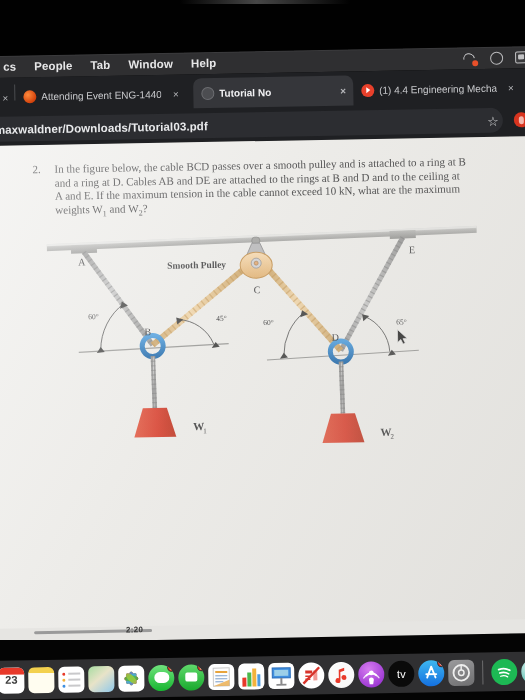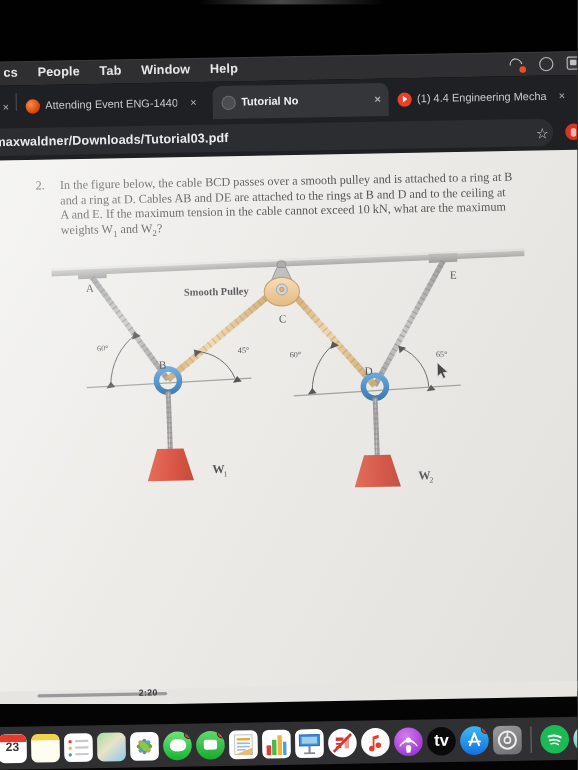--- a/index.html
+++ b/index.html
@@ -543,21 +543,21 @@
     <div class="dockicon d-podcast">
       <svg width="24" height="24" viewBox="0 0 24 24">
         <circle cx="12" cy="10.5" r="2.4" fill="#fff"></circle>
         <path d="M12 15 c1.6 0 2.6 1 2.4 2.6 l-.7 4.2 h-3.4 l-.7-4.2 C9.4 16 10.4 15 12 15z" fill="#fff"></path>
         <path d="M6.5 13.5 a6.6 6.6 0 0 1 11 0" fill="none" stroke="#fff" stroke-width="1.5"></path>
         <path d="M4 16 a9.5 9.5 0 0 1 16 0" fill="none" stroke="#fff" stroke-width="1.3" opacity=".8"></path>
       </svg>
     </div>
 
     <div class="dockicon d-tv">
-      <span style="font-size:15px;font-weight:700;color:#fff">tv</span>
+      <span style="font-size:11px;font-weight:400;color:#fff">tv</span>
     </div>
 
     <div class="dockicon d-appstore">
       <svg width="20" height="20" viewBox="0 0 24 24">
         <path d="M12 4 L7 17 M12 4 L17 17 M6 13 h12" stroke="#fff" stroke-width="2.2" fill="none" stroke-linecap="round"></path>
       </svg>
       <span class="badge">3</span>
     </div>
 
     <div class="dockicon d-sysprefs">

